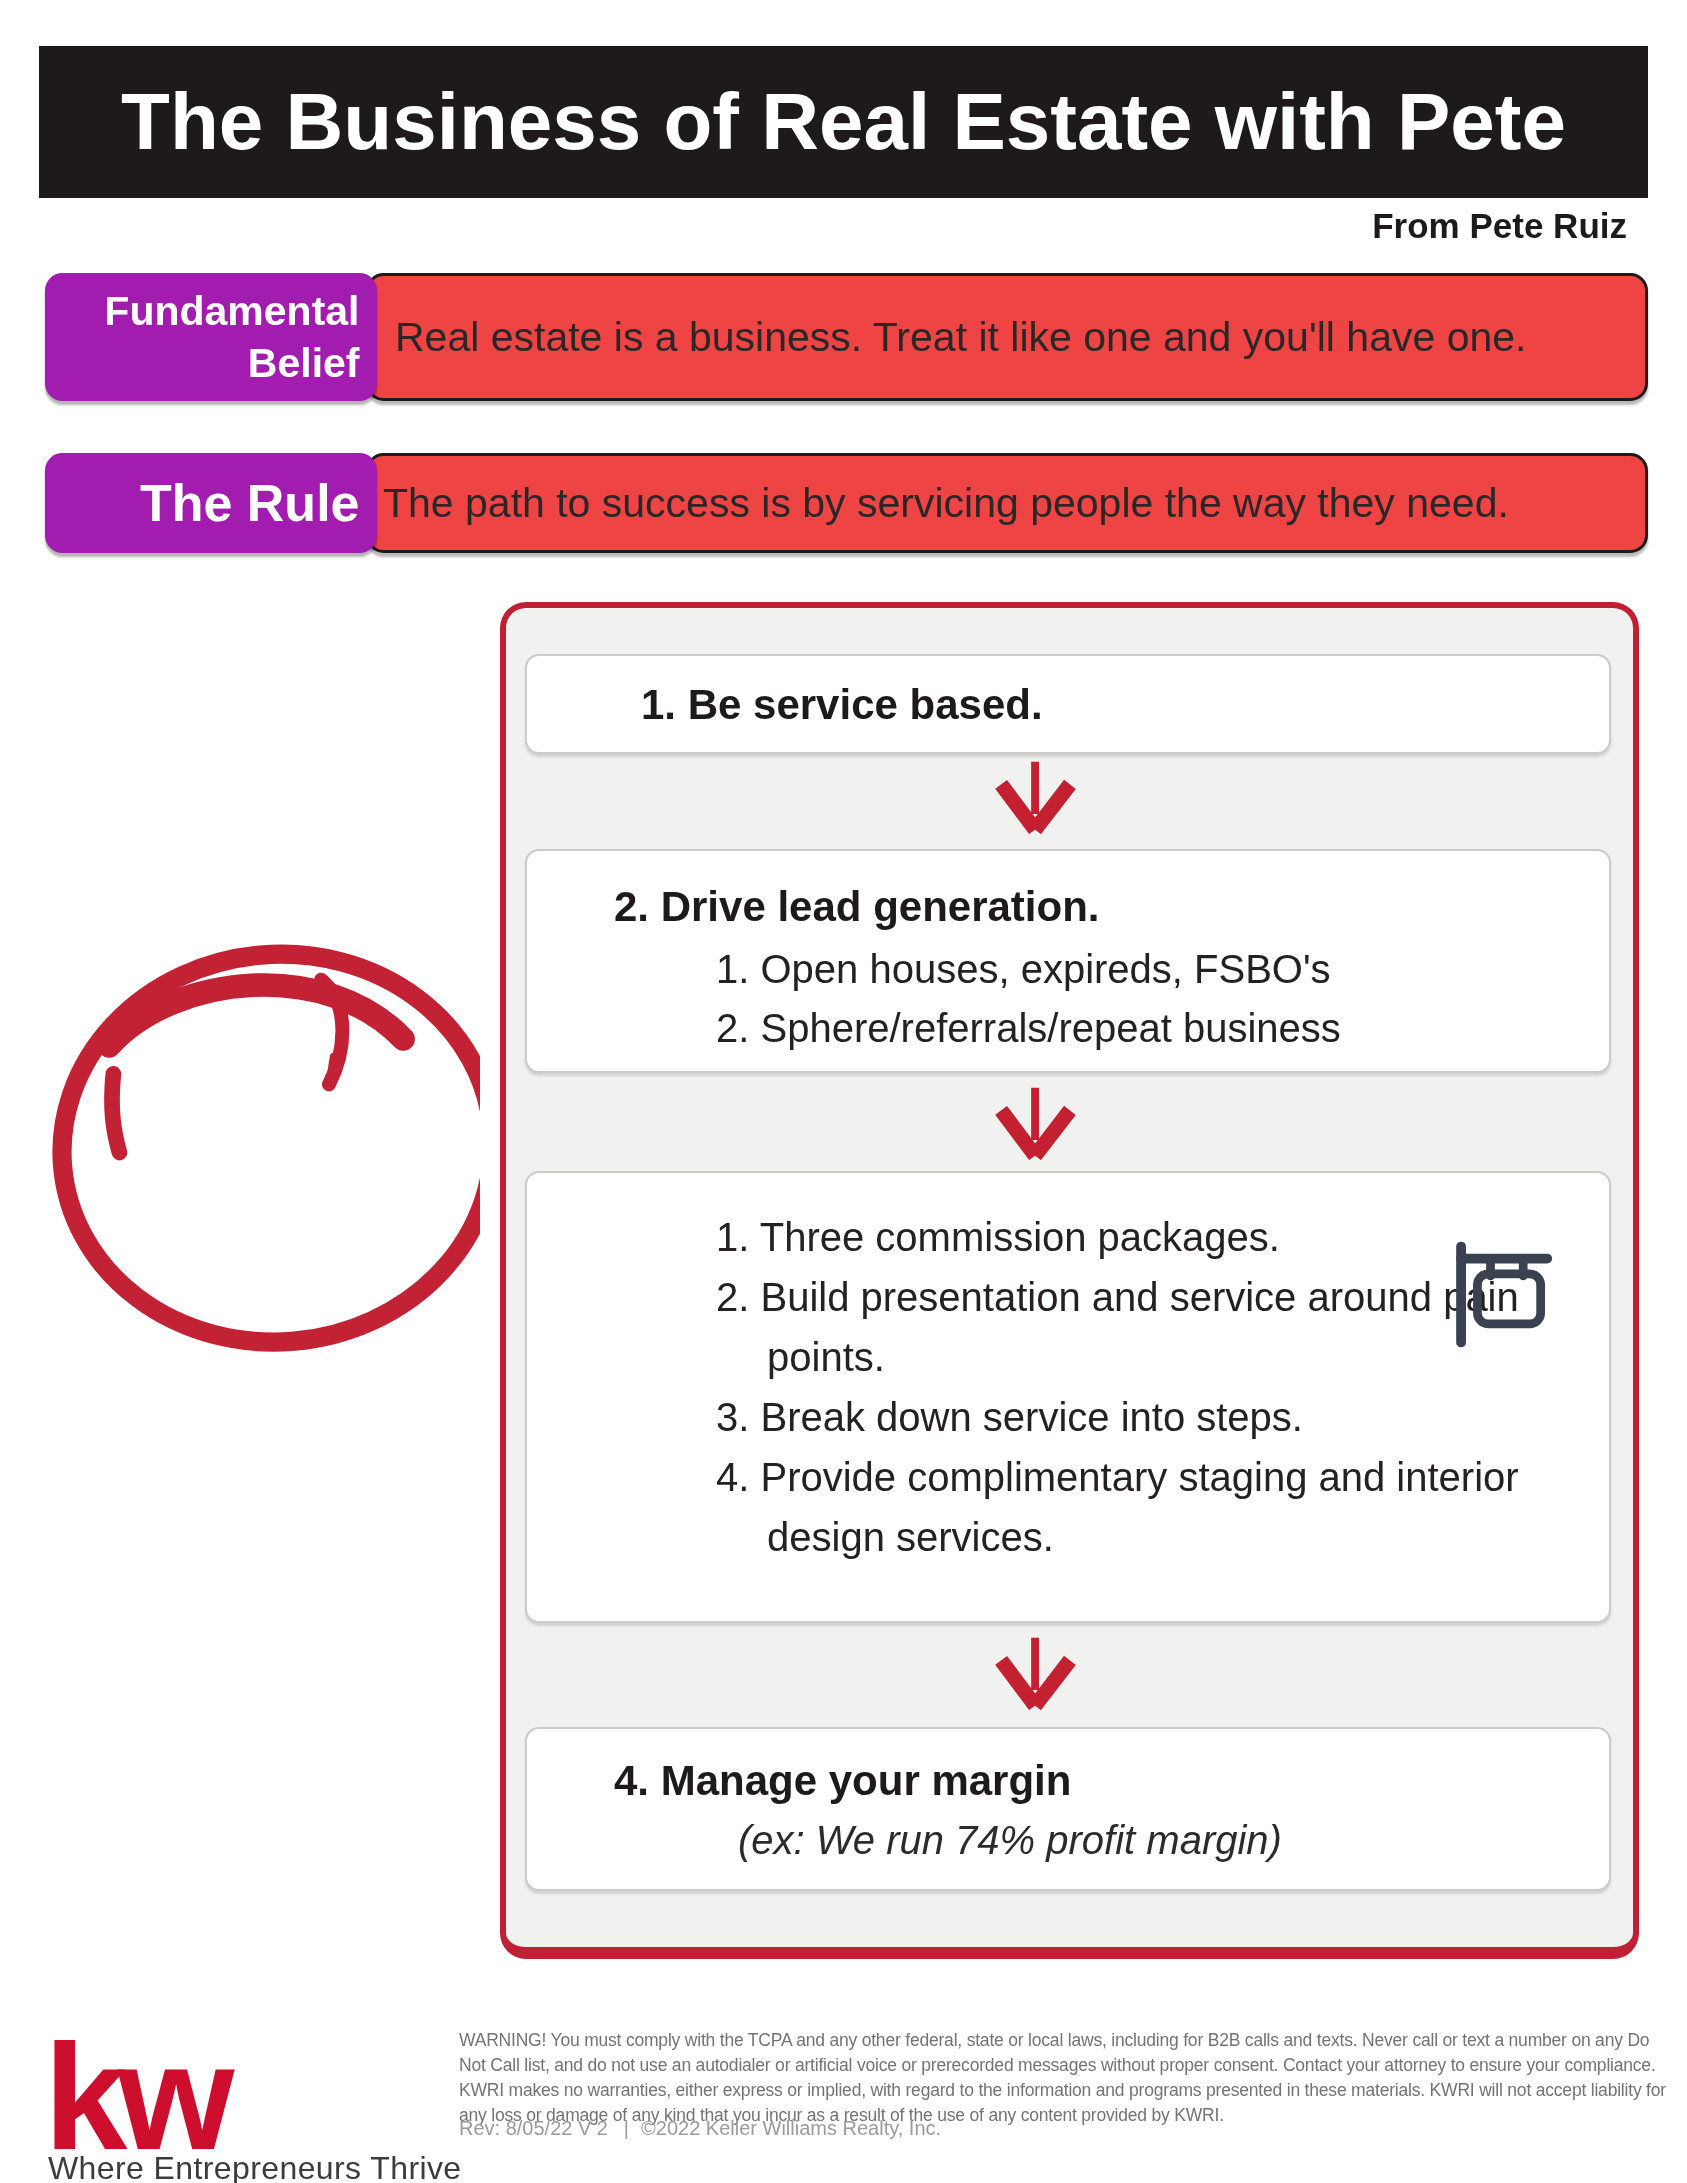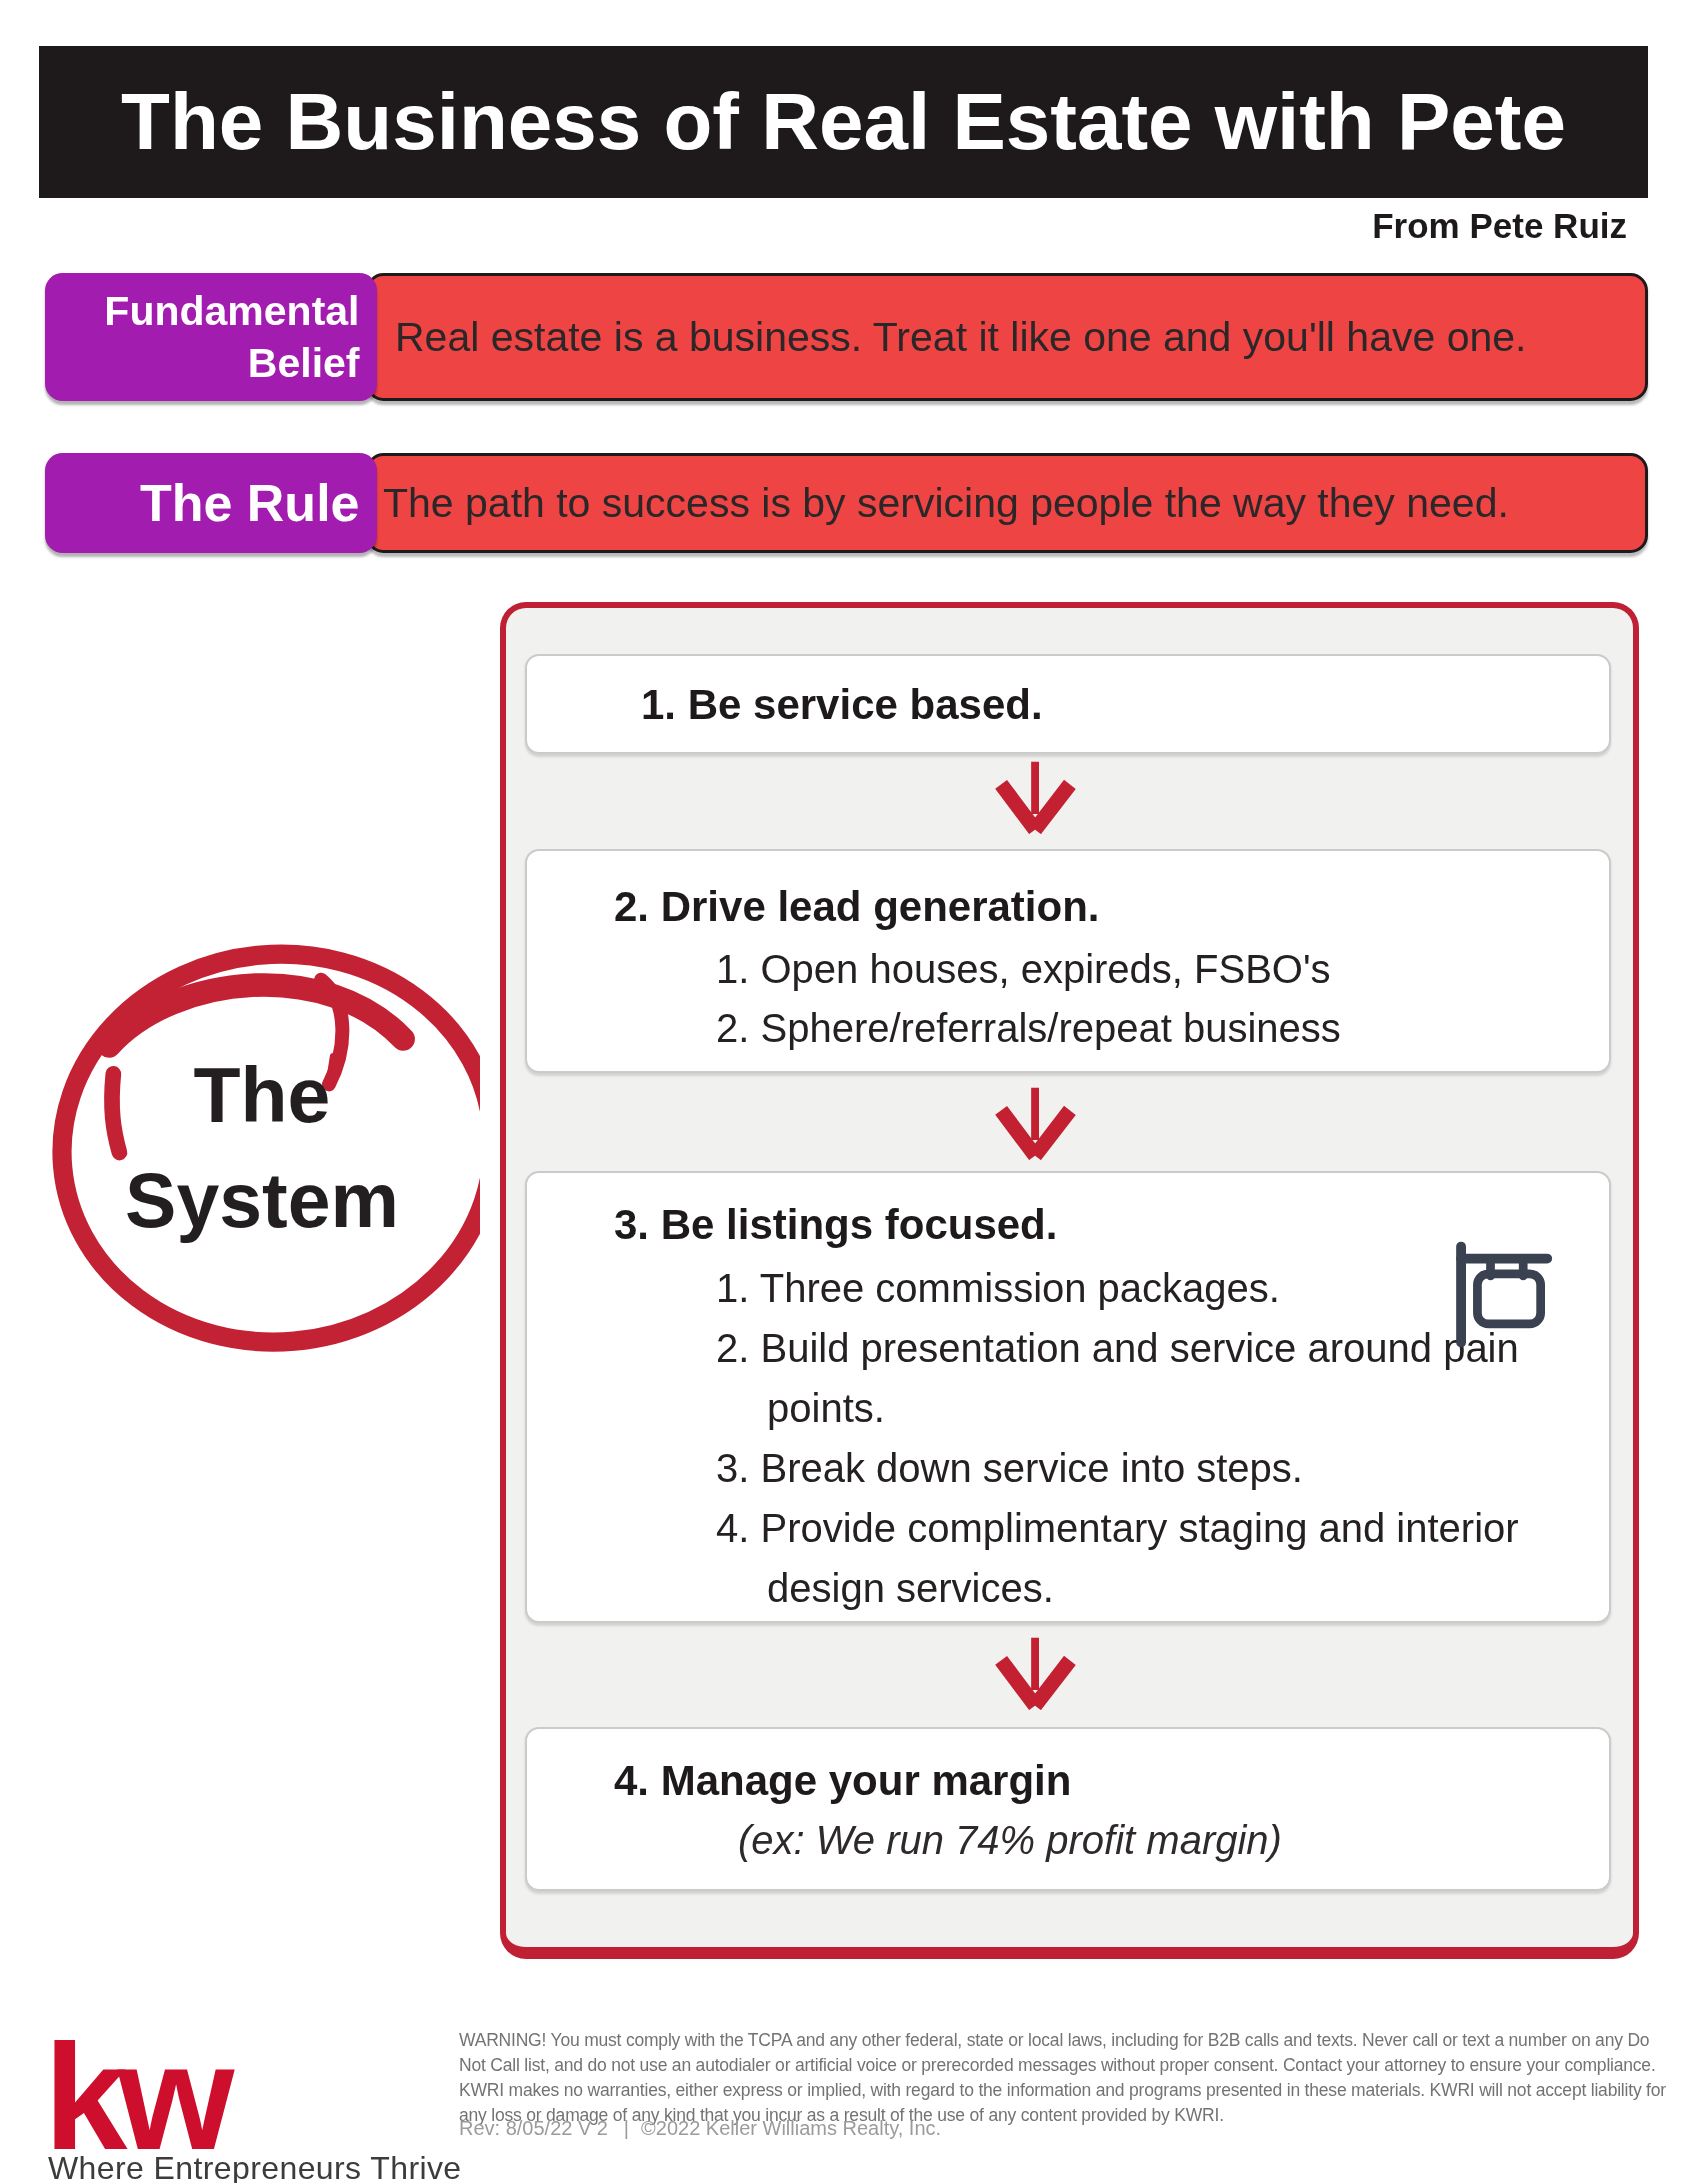--- a/index.html
+++ b/index.html
@@ -107,21 +107,20 @@
   <div class="system-wrap">
     <svg width="454" height="419" viewBox="0 0 520 480" aria-hidden="true">
       <g fill="none" stroke="#c32235" stroke-linecap="round">
         <ellipse cx="288" cy="235" rx="247" ry="222" stroke-width="22" transform="rotate(-5 288 235)"></ellipse>
         <path d="M 95 118 C 170 35, 345 18, 432 110" stroke-width="27"></path>
         <path d="M 100 150 C 96 190, 100 215, 107 240" stroke-width="18"></path>
         <path d="M 338 42 C 372 70, 366 125, 347 162" stroke-width="16"></path>
         <path d="M 347 162 L 352 130" stroke-width="8"></path>
       </g>
     </svg>
-    <div class="system-text">The System</div>
   </div>
 
   <div class="flow">
 
     <div class="fbox fbox-1">
       <div class="heading">1. Be service based.</div>
     </div>
 
     <svg class="flow-arrow arrow-1" viewBox="0 0 95 85" aria-hidden="true">
       <g stroke="#c32032" fill="none">
@@ -147,21 +146,20 @@
 
     <div class="fbox fbox-3">
       <svg class="sign-icon" viewBox="0 0 100 100" aria-hidden="true">
         <g fill="none" stroke="#3a4150" stroke-linecap="round">
           <path d="M12 6 V 94" stroke-width="9"></path>
           <path d="M12 17 H 91" stroke-width="9"></path>
           <path d="M39 17 V 33 M69 17 V 33" stroke-width="8"></path>
           <rect x="27" y="31" width="58" height="46" rx="10" stroke-width="8"></rect>
         </g>
       </svg>
-      <div class="heading">3. Be listings focused.</div>
       <div class="sub-list">
         <div class="sub-item">1. Three commission packages.</div>
         <div class="sub-item">2. Build presentation and service around pain points.</div>
         <div class="sub-item">3. Break down service into steps.</div>
         <div class="sub-item">4. Provide complimentary staging and interior design services.</div>
       </div>
     </div>
 
     <svg class="flow-arrow arrow-3" viewBox="0 0 95 85" aria-hidden="true">
       <g stroke="#c32032" fill="none">

